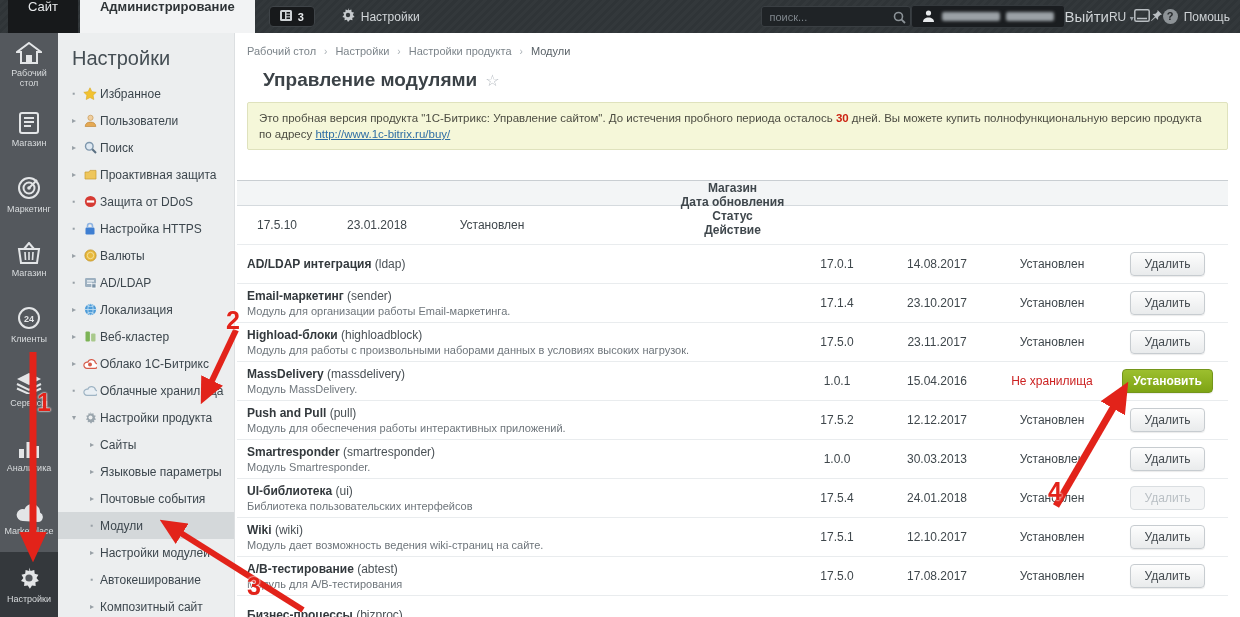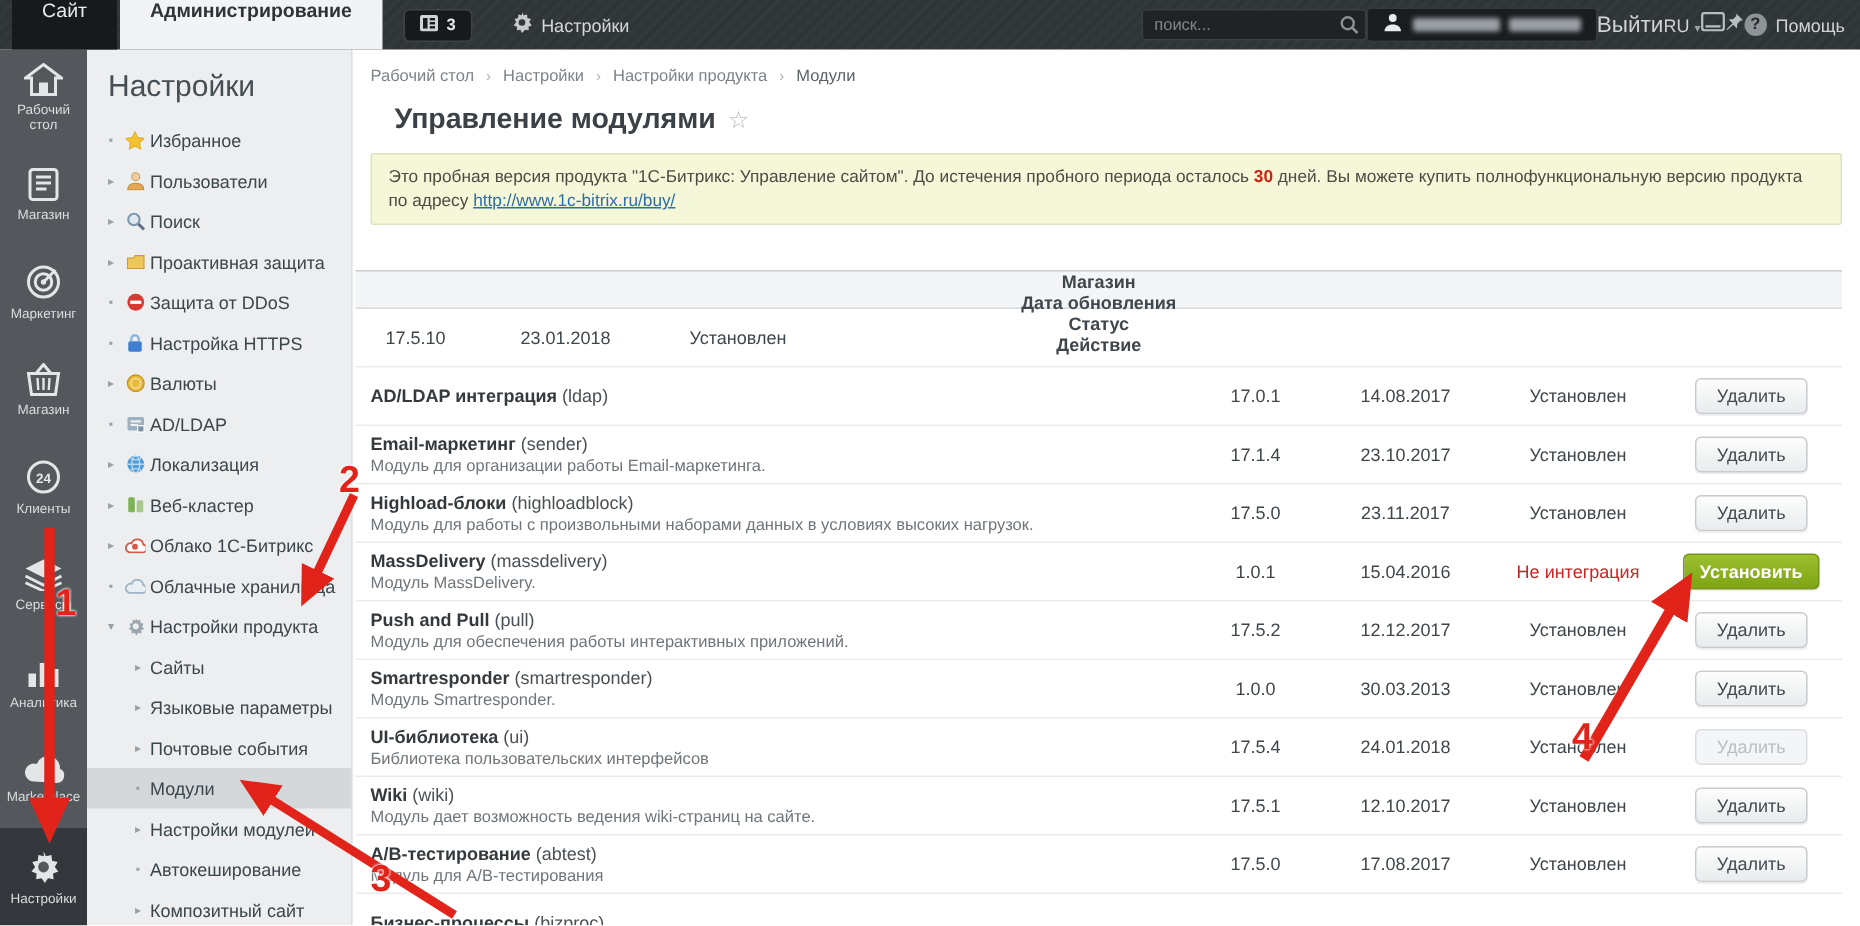--- a/index.html
+++ b/index.html
@@ -533,21 +533,21 @@
       <div class="c-action"><span class="btn">Удалить</span></div>
     </div>
 
     <div class="row">
       <div class="c-name">
         <div class="m-name"><b>MassDelivery</b> <span class="m-code">(massdelivery)</span></div>
         <div class="m-desc">Модуль MassDelivery.</div>
       </div>
       <div class="c-ver">1.0.1</div>
       <div class="c-date">15.04.2016</div>
-      <div class="c-status status-bad">Не интеграция</div>
+      <div class="c-status status-bad">Не хранилища</div>
       <div class="c-action"><span class="btn install">Установить</span></div>
     </div>
 
     <div class="row">
       <div class="c-name">
         <div class="m-name"><b>Push and Pull</b> <span class="m-code">(pull)</span></div>
         <div class="m-desc">Модуль для обеспечения работы интерактивных приложений.</div>
       </div>
       <div class="c-ver">17.5.2</div>
       <div class="c-date">12.12.2017</div>

